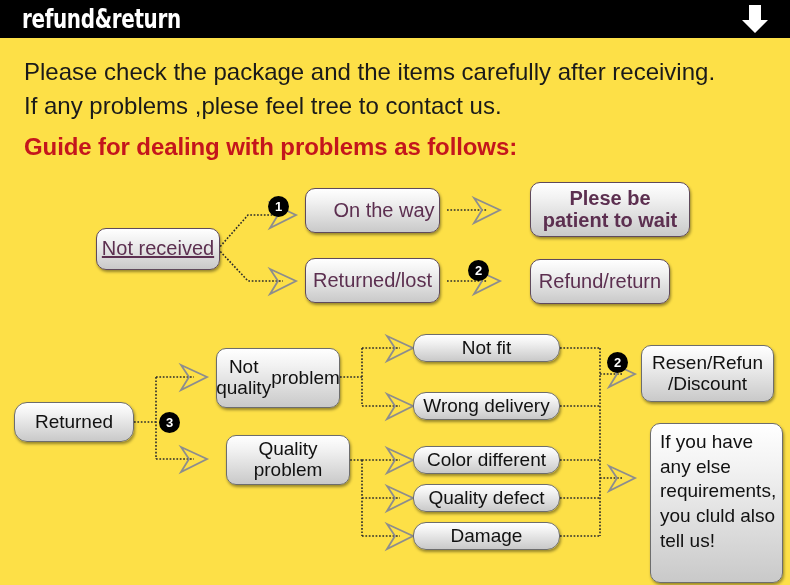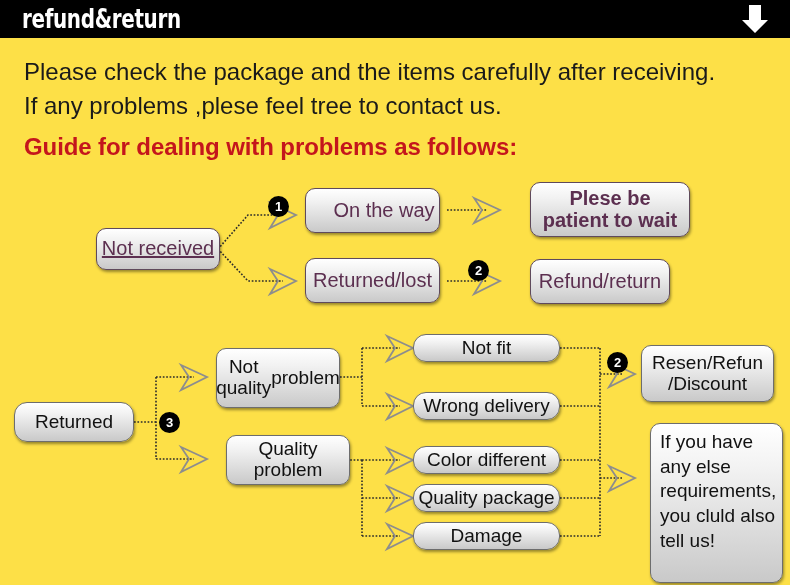--- a/index.html
+++ b/index.html
@@ -181,21 +181,21 @@
   </div>
 
   <div class="fbox dark" style="left:216px;top:435px;width:124px;height:50px;flex-direction:column;margin-left:10px;">
     <span>Quality</span>
     <span>problem</span>
   </div>
 
   <div class="fbox dark pill" style="left:413px;top:334px;width:147px;height:28px;">Not fit</div>
   <div class="fbox dark pill" style="left:413px;top:392px;width:147px;height:28px;">Wrong delivery</div>
   <div class="fbox dark pill" style="left:413px;top:446px;width:147px;height:28px;">Color different</div>
-  <div class="fbox dark pill" style="left:413px;top:484px;width:147px;height:28px;">Quality package</div>
+  <div class="fbox dark pill" style="left:413px;top:484px;width:147px;height:28px;">Quality defect</div>
   <div class="fbox dark pill" style="left:413px;top:522px;width:147px;height:28px;">Damage</div>
 
   <div class="fbox dark" style="left:641px;top:345px;width:133px;height:57px;flex-direction:column;">
     <span>Resen/Refun</span>
     <span>/Discount</span>
   </div>
 
   <div class="fbox dark leftalign" style="left:641px;top:423px;width:133px;height:160px;flex-direction:column;align-items:flex-start;justify-content:flex-start;padding-top:6px;margin-left:9px;">
     <span>If you have</span>
     <span>any else</span>

